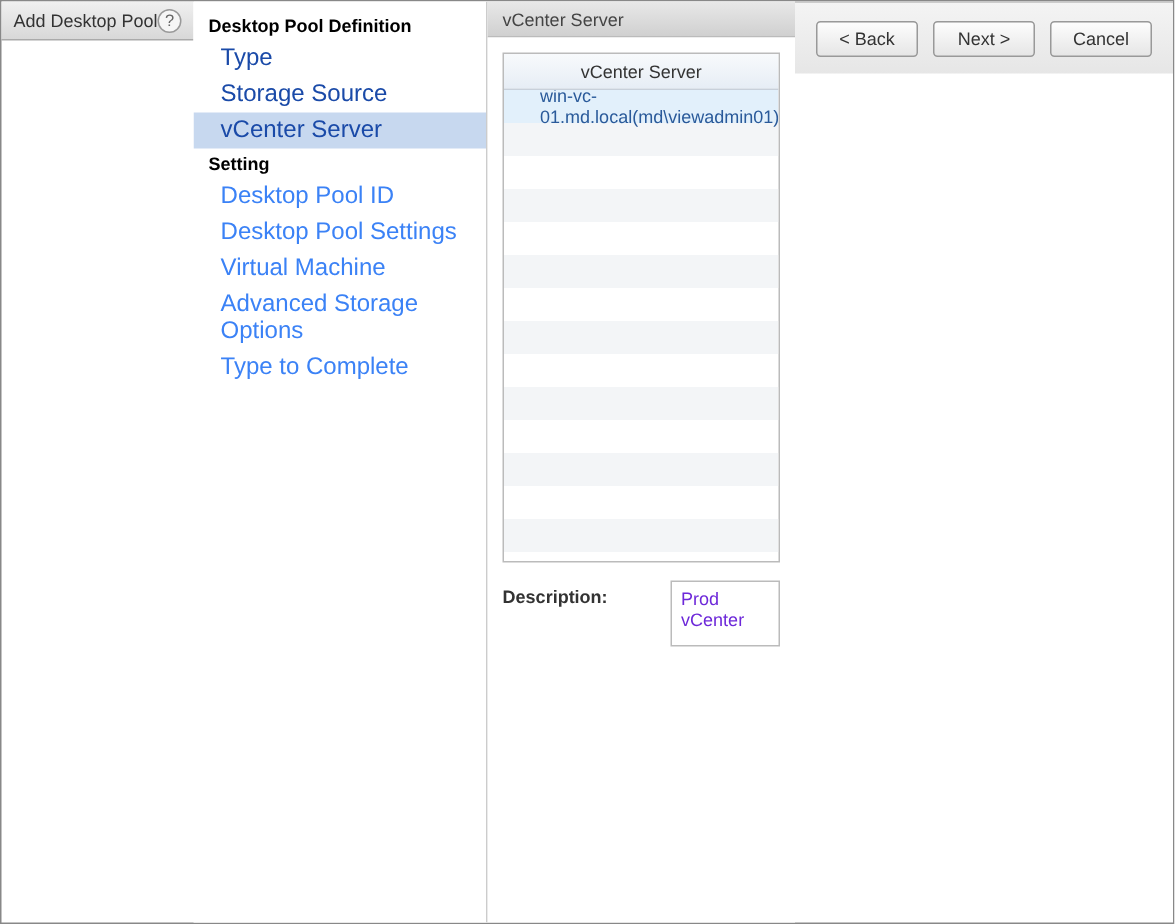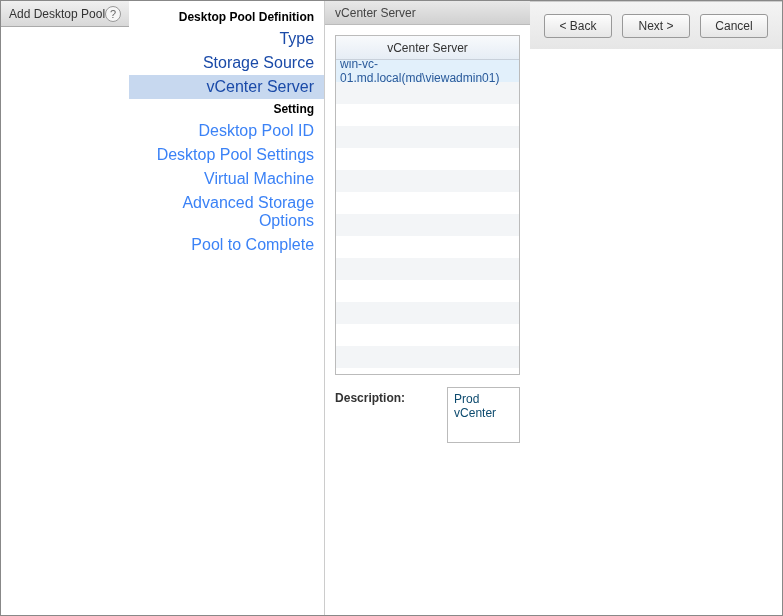--- a/index.html
+++ b/index.html
@@ -49,21 +49,20 @@
       flex: 1;
       display: flex;
       overflow: hidden;
       background: #fff;
     }
     .sidebar {
       width: 196px;
       border-right: 1px solid #ccc;
       background: #fff;
       padding-top: 6px;
-      text-align: right;
     }
     .sidebar .section-header {
       font-weight: bold;
       color: #000;
       padding: 3px 10px;
       font-size: 12px;
     }
     .sidebar .nav-item {
       padding: 3px 10px 3px 18px;
       color: #1a4aa8;
@@ -120,21 +119,21 @@
       font-size: 12px;
     }
     .table-body {
       flex: 1;
       overflow: auto;
     }
     .table-row {
       height: 22px;
       display: flex;
       align-items: center;
-      padding: 0 4px;
+      padding: 0 24px;
       font-size: 12px;
       border-bottom: 1px solid transparent;
     }
     .table-row:nth-child(even) {
       background: #f3f5f7;
     }
     .table-row.selected {
       background: #e2f0fb;
       color: #2a5a9a;
     }
@@ -144,24 +143,24 @@
       align-items: flex-start;
     }
     .desc-label {
       width: 112px;
       color: #333;
       padding-top: 4px;
       font-weight: bold;
     }
     .desc-box {
       flex: 1;
-      height: 56px;
+      height: 44px;
       border: 1px solid #bbb;
       padding: 4px 6px;
-      color: #0c4a6e;
+      color: #6d28d9;
       font-size: 12px;
       background: #fff;
       overflow: auto;
     }
     .footer {
       height: 48px;
       border-top: 1px solid #ccc;
       background: linear-gradient(to bottom, #f4f4f4, #e6e6e6);
       display: flex;
       align-items: center;
@@ -200,21 +199,21 @@
       <div class="section-header">Desktop Pool Definition</div>
       <div class="nav-item">Type</div>
       <div class="nav-item">Storage Source</div>
       <div class="nav-item active">vCenter Server</div>
 
       <div class="section-header">Setting</div>
       <div class="nav-item disabled">Desktop Pool ID</div>
       <div class="nav-item disabled">Desktop Pool Settings</div>
       <div class="nav-item disabled">Virtual Machine</div>
       <div class="nav-item disabled">Advanced Storage Options</div>
-      <div class="nav-item disabled">Pool to Complete</div>
+      <div class="nav-item disabled">Type to Complete</div>
     </div>
 
     <div class="content">
       <div class="content-header">vCenter Server</div>
       <div class="content-body">
         <div class="table">
           <div class="table-header">vCenter Server</div>
           <div class="table-body" id="table-body">
               <div class="table-row selected">win-vc-01.md.local(md\viewadmin01)</div>
               <div class="table-row"></div>

